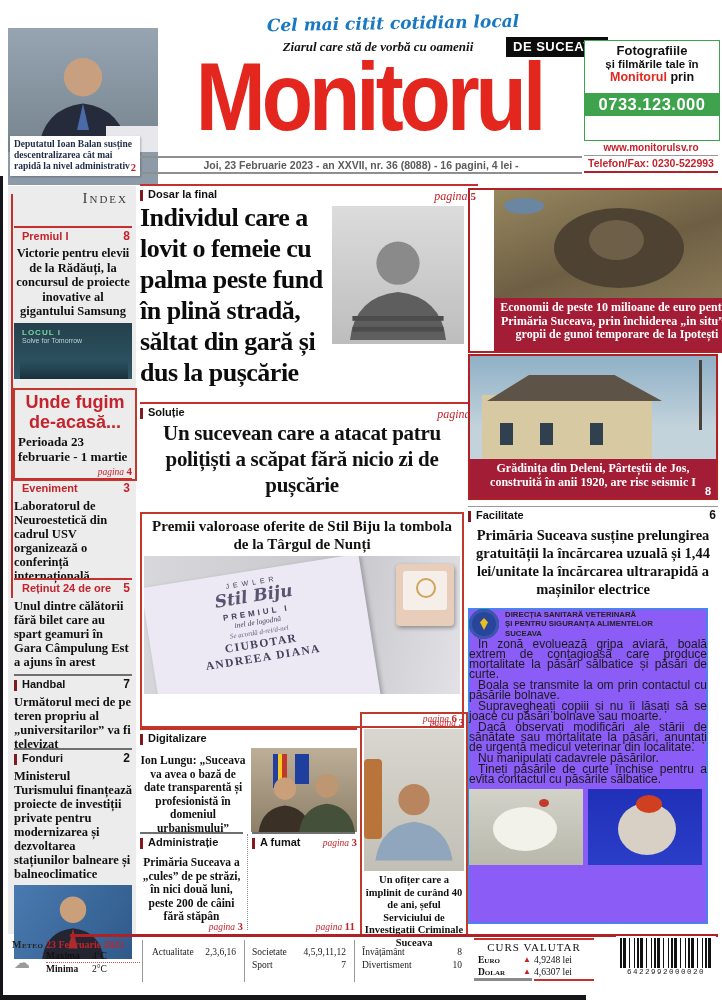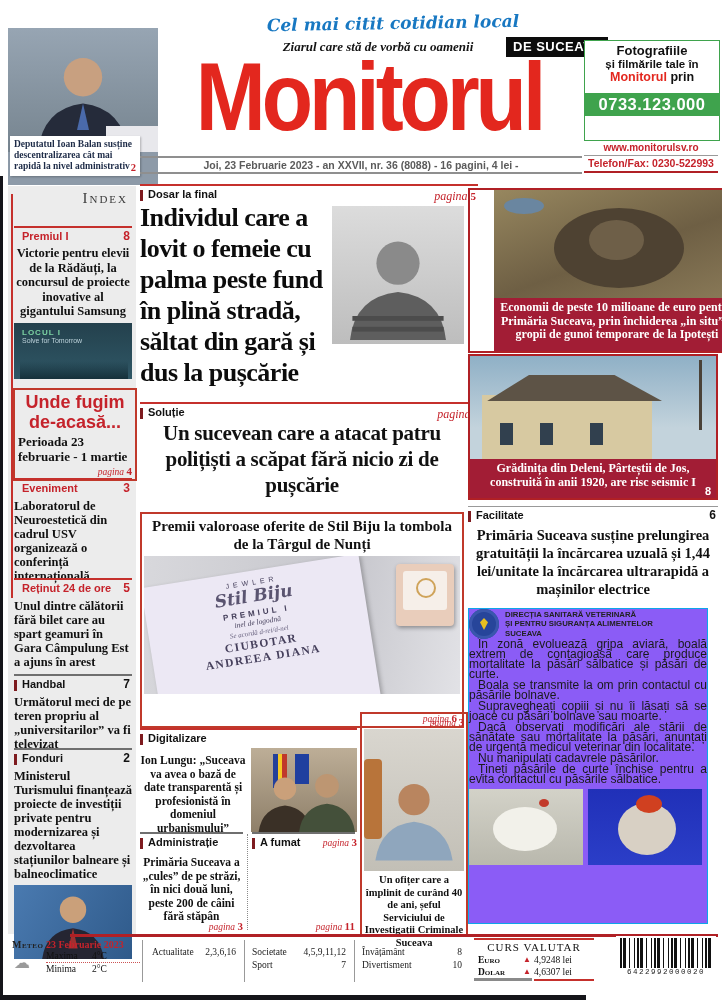--- a/index.html
+++ b/index.html
@@ -142,21 +142,21 @@
   .chick1{background:linear-gradient(#d3d2c8,#b9b8ad);}
   .chick2{background:linear-gradient(#2030b8,#2b3ec8);}
 
   
   .foot-redline{left:70px;top:934px;width:648px;height:3px;background:#b02025;}
   .meteo{left:12px;top:939px;width:128px;font-family:"Liberation Serif",serif;}
   .meteo .hd{font-weight:bold;font-size:10px;}
   .meteo .hd .lb{font-variant:small-caps;letter-spacing:.5px;color:#222;}
   .meteo .hd .dt{color:#c5232b;}
   .meteo .row{display:flex;font-size:9.5px;line-height:12px;margin-left:34px;}
-  .meteo .row .k{width:46px;}
+  .meteo .row .k{width:46px;font-weight:bold;}
   .meteo .row.dotted{border-bottom:1px dotted #c55;}
   .cloud-icon{position:absolute;left:2px;top:14px;font-size:16px;color:#9a9a9a;}
   .fvline{top:940px;width:1px;height:42px;background:#999;}
   .ftoc{top:946px;font:9.5px/13px "Liberation Serif",serif;color:#222;}
   .ftoc .row{display:flex;justify-content:space-between;}
   .curs{left:474px;top:938px;width:120px;border-top:2px solid #c5302c;font-family:"Liberation Serif",serif;}
   .curs .ttl{text-align:center;font-size:11px;letter-spacing:1px;padding:1px 0;}
   .curs .row{display:flex;font-size:9.5px;line-height:12px;}
   .curs .cur{width:42px;font-weight:bold;font-variant:small-caps;padding-left:4px;}
   .curs .arr{color:#c5232b;font-size:8px;width:14px;text-align:center;}

